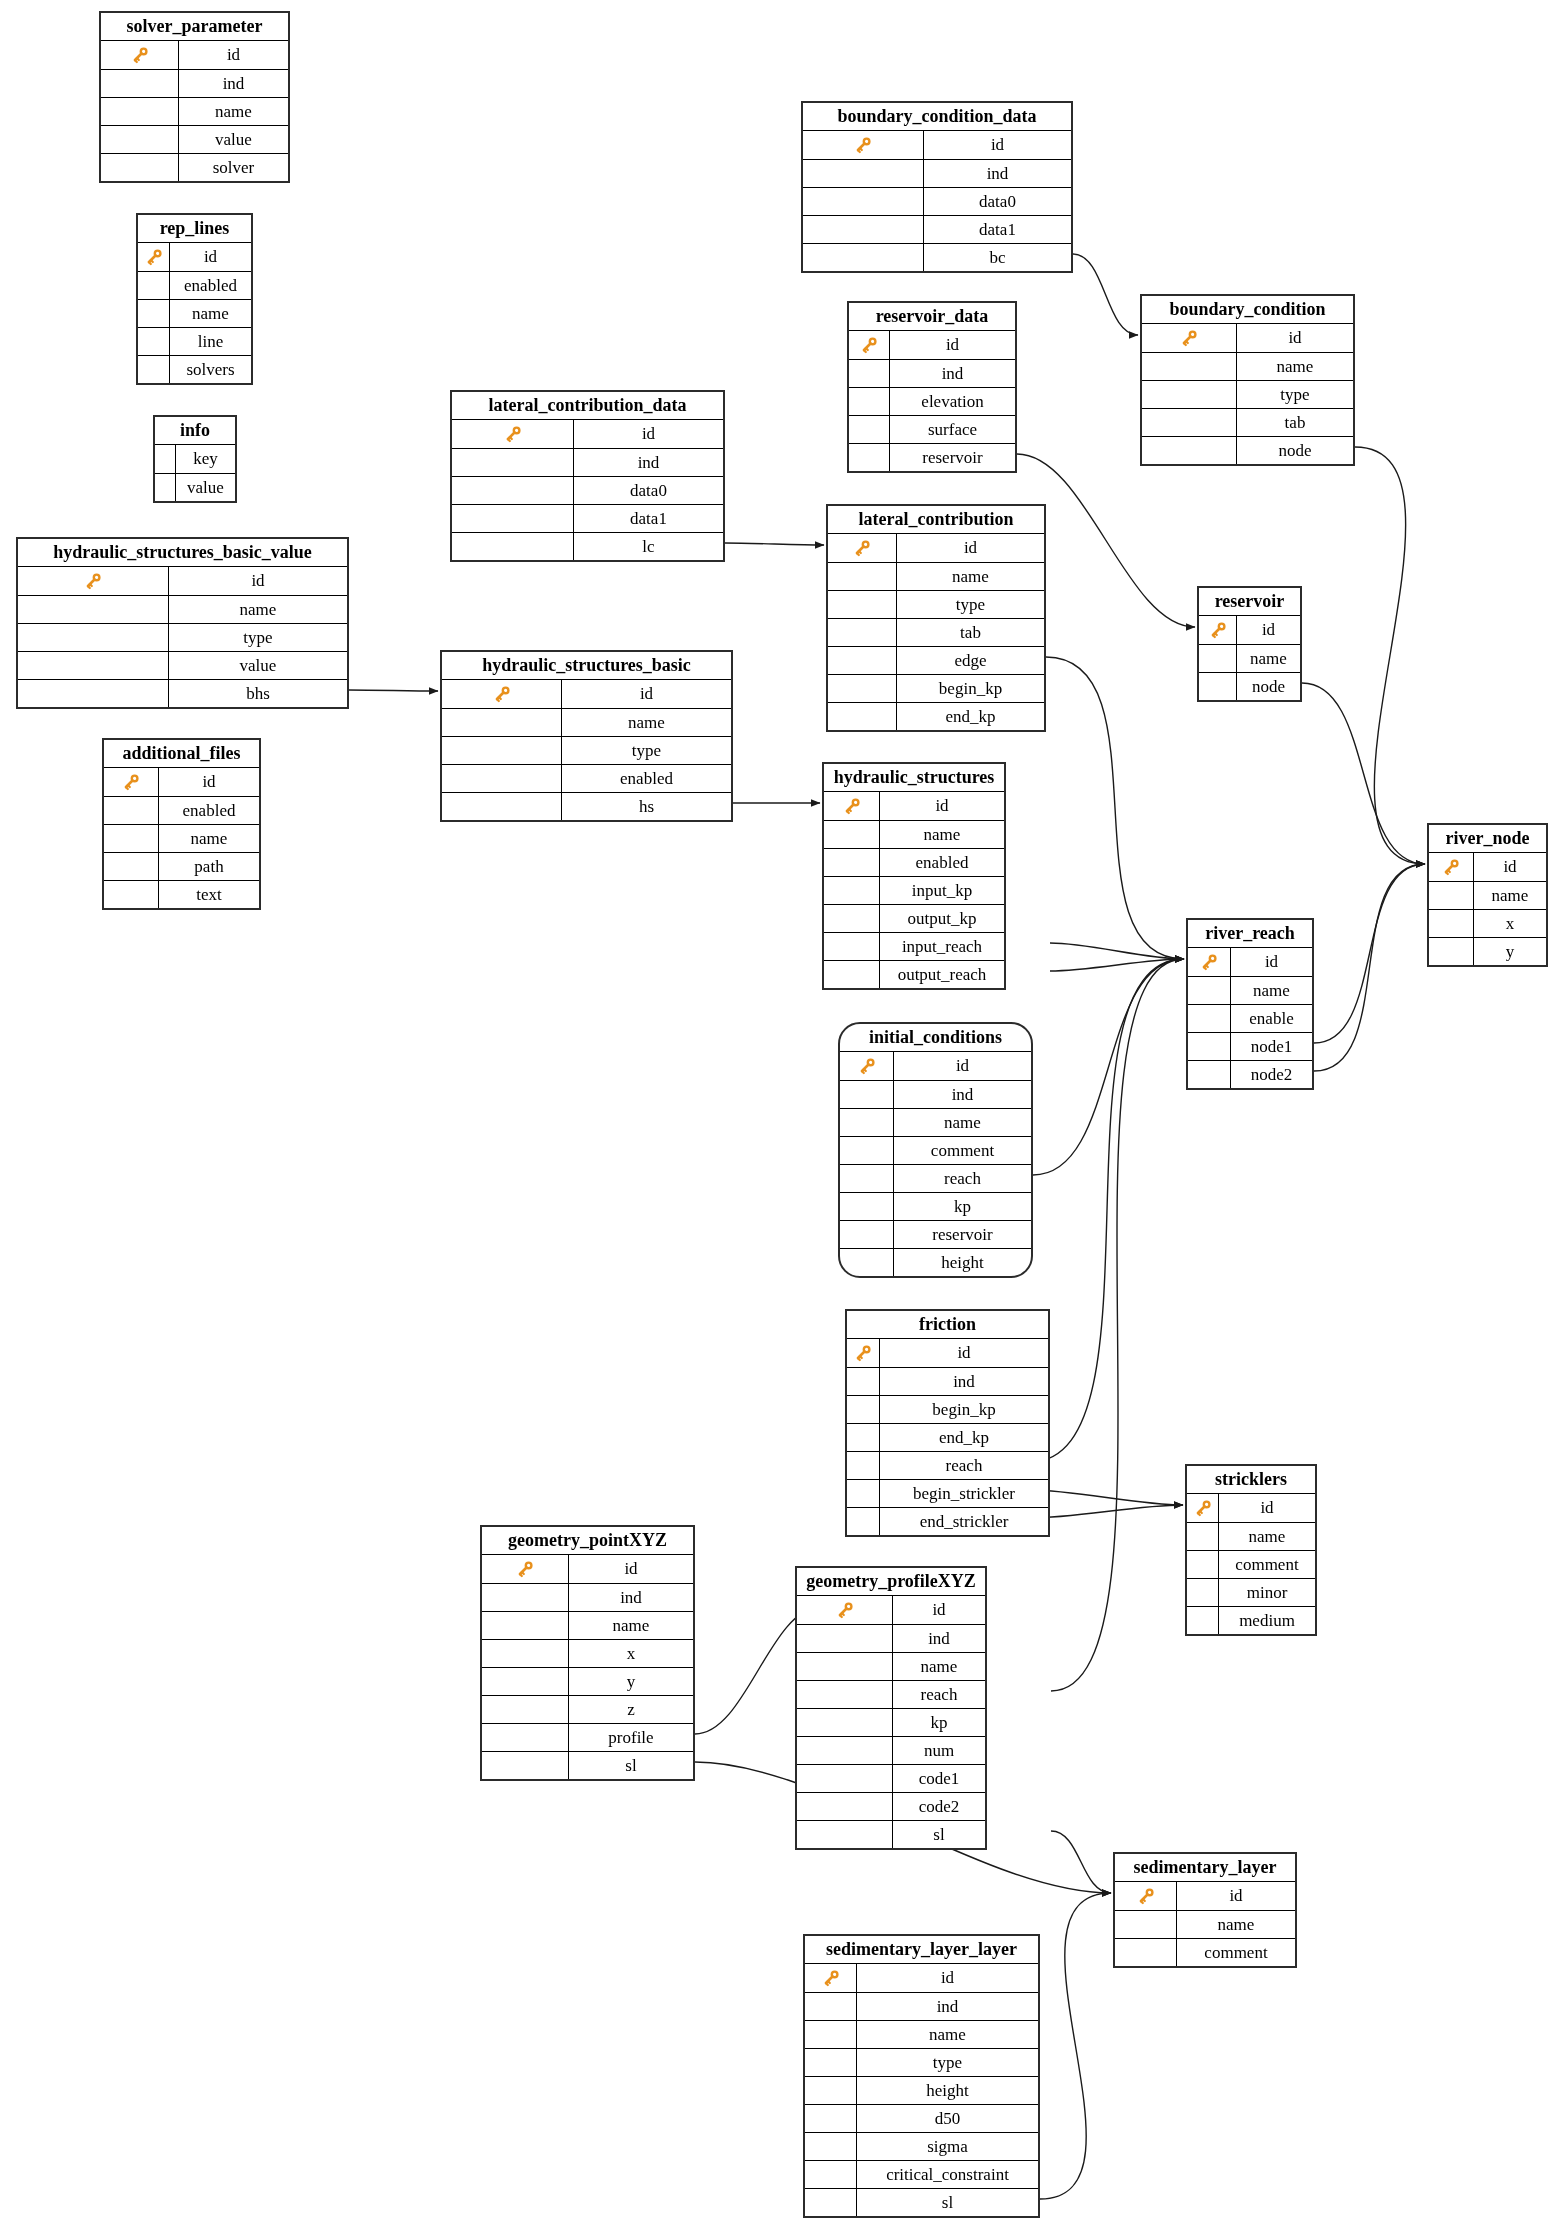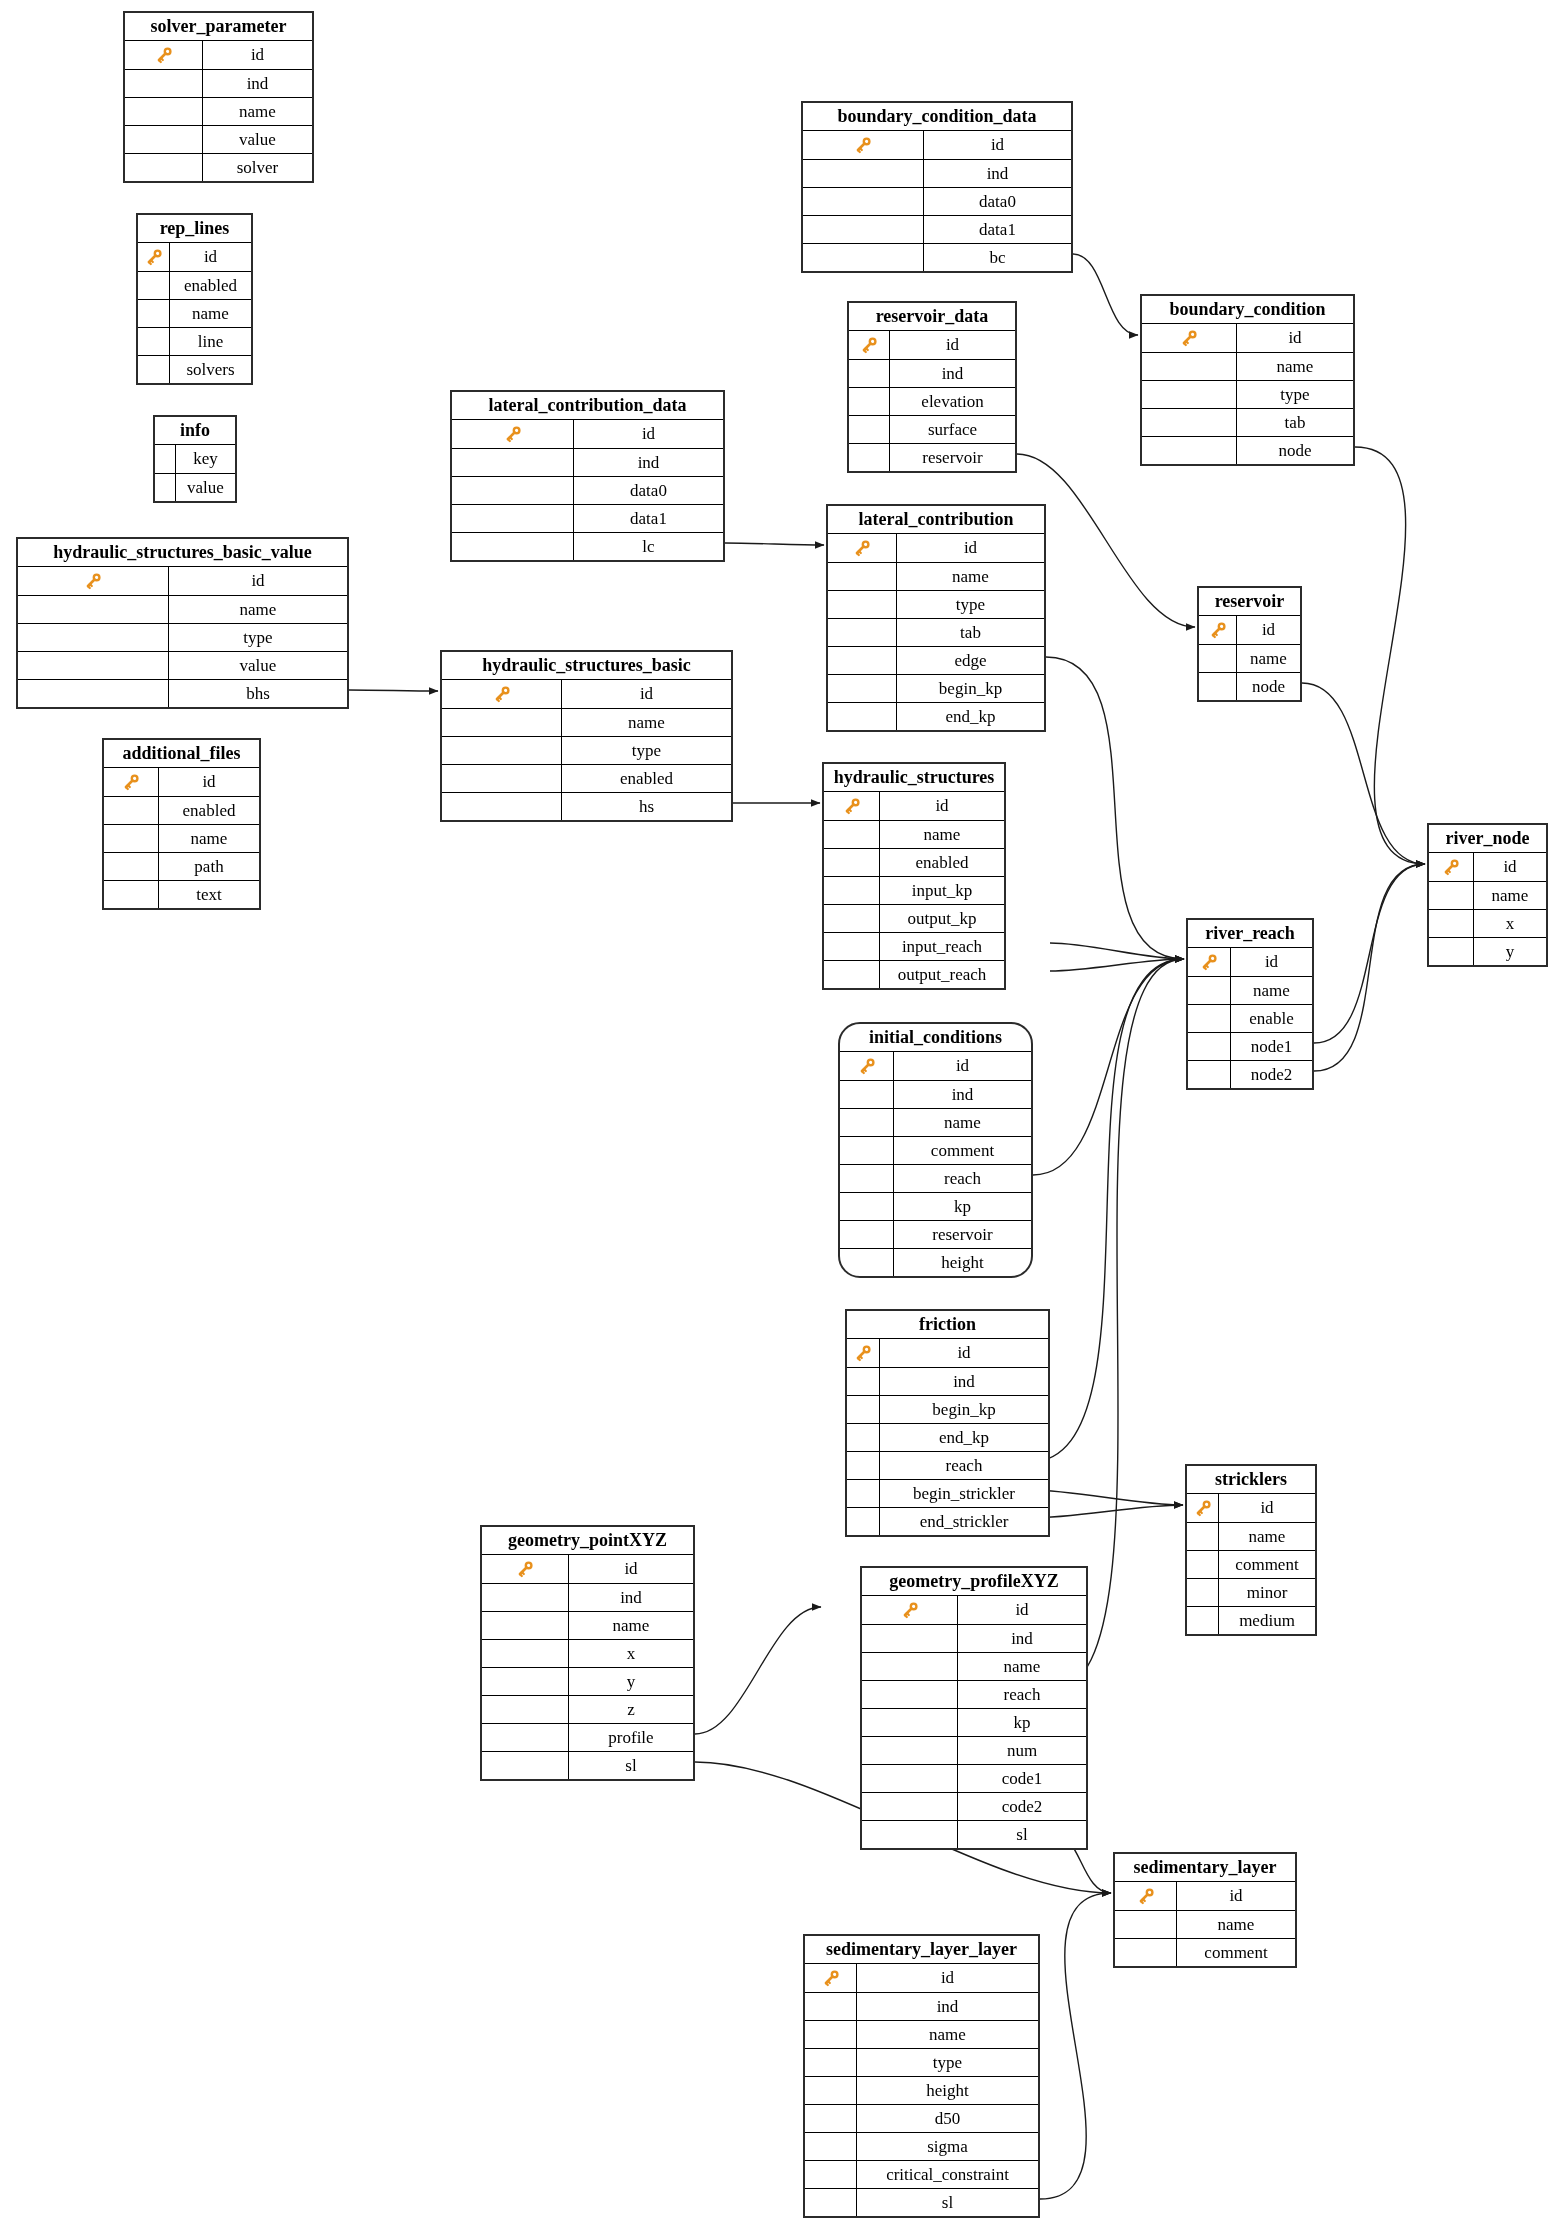--- a/index.html
+++ b/index.html
@@ -44,21 +44,21 @@
         <path d="M695,1762 C819.8,1762 986.2,1893 1111,1893" fill="none" stroke="#1a1a1a" stroke-width="1.4" marker-end="url(#arrow)"></path>
         <path d="M1051,1831 C1081,1831 1081,1893 1111,1893" fill="none" stroke="#1a1a1a" stroke-width="1.4" marker-end="url(#arrow)"></path>
         <path d="M1040,2199 C1162.4,2199 988.6,1893 1111,1893" fill="none" stroke="#1a1a1a" stroke-width="1.4" marker-end="url(#arrow)"></path>
         <path d="M1355,447 C1495,447 1285,864 1425,864" fill="none" stroke="#1a1a1a" stroke-width="1.4" marker-end="url(#arrow)"></path>
         <path d="M1302,683 C1374.4,683 1352.6,864 1425,864" fill="none" stroke="#1a1a1a" stroke-width="1.4" marker-end="url(#arrow)"></path>
         <path d="M1314,1043 C1385.6,1043 1353.4,864 1425,864" fill="none" stroke="#1a1a1a" stroke-width="1.4" marker-end="url(#arrow)"></path>
         <path d="M1314,1071 C1396.8,1071 1342.2,864 1425,864" fill="none" stroke="#1a1a1a" stroke-width="1.4" marker-end="url(#arrow)"></path>
       </g>
   </svg>
   <div id="tables">
-      <div class="tbl" style="left: 99px; top: 11px; width: 191px; margin-left: 24px;">
+      <div class="tbl" style="left: 99px; top: 11px; width: 191px;">
         <div class="tbl-title">solver_parameter</div>
         <div class="frow">
           <div class="kcell" style="width: 78px;">
             <svg viewBox="0 0 18 18" class="keyicon">
               <g stroke="#e8911d" fill="none" stroke-linecap="round">
                 <circle cx="12.6" cy="5.4" r="2.8" stroke-width="2.4"></circle>
                 <path d="M10.5 7.5 L4.0 14.0" stroke-width="2.6"></path>
                 <path d="M5.9 12.1 L7.8 14.0" stroke-width="2.2"></path>
                 <path d="M3.9 14.1 L5.8 16.0" stroke-width="2.2"></path>
               </g>
@@ -519,21 +519,21 @@
         </div>
         <div class="frow">
           <div class="kcell" style="width: 87px;"></div>
           <div class="fcell">profile</div>
         </div>
         <div class="frow">
           <div class="kcell" style="width: 87px;"></div>
           <div class="fcell">sl</div>
         </div>
       </div>
-      <div class="tbl" style="left: 860px; top: 1566px; width: 228px;">
+      <div class="tbl" style="left: 795px; top: 1566px; width: 192px;">
         <div class="tbl-title">geometry_profileXYZ</div>
         <div class="frow">
           <div class="kcell" style="width: 96px;">
             <svg viewBox="0 0 18 18" class="keyicon">
               <g stroke="#e8911d" fill="none" stroke-linecap="round">
                 <circle cx="12.6" cy="5.4" r="2.8" stroke-width="2.4"></circle>
                 <path d="M10.5 7.5 L4.0 14.0" stroke-width="2.6"></path>
                 <path d="M5.9 12.1 L7.8 14.0" stroke-width="2.2"></path>
                 <path d="M3.9 14.1 L5.8 16.0" stroke-width="2.2"></path>
               </g>

